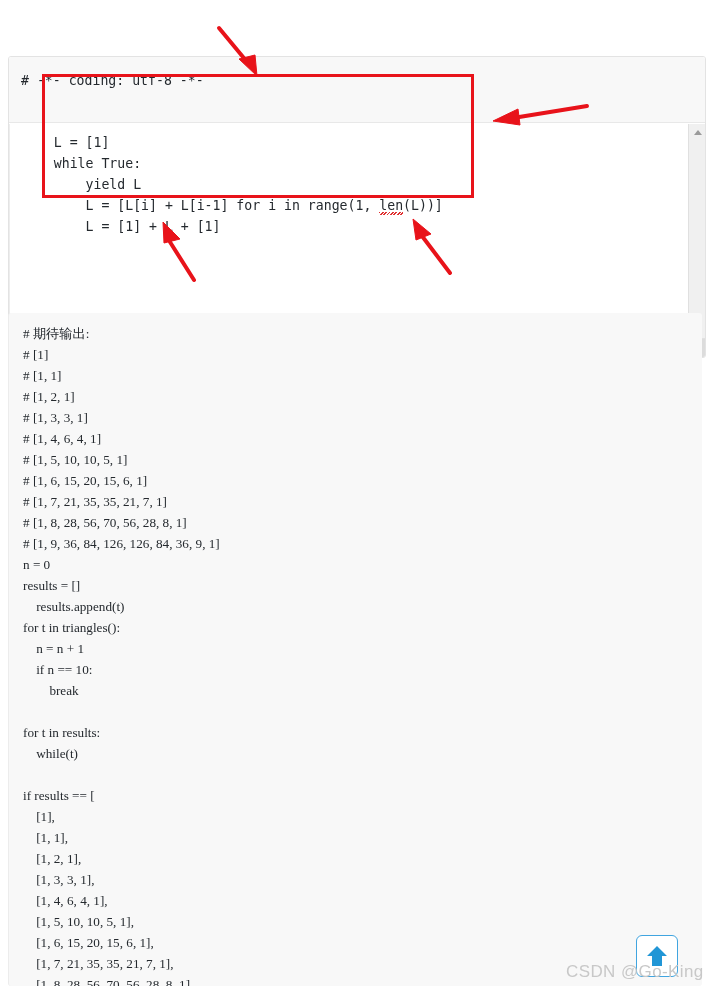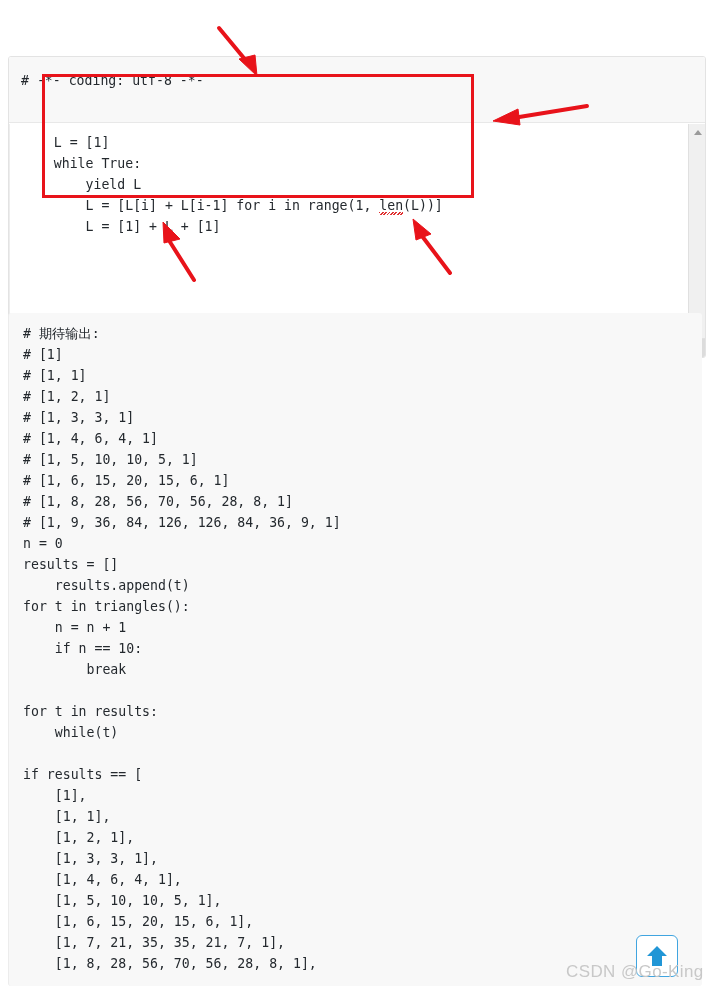--- a/index.html
+++ b/index.html
@@ -144,20 +144,21 @@
     background: #f8f8f8;
     border-left: 1px solid #ececec;
     border-radius: 3px;
     padding: 10px 0 0 14px;
     overflow: hidden;
   }
   .codeblock .code-line {
     font-size: 13.2px;
     line-height: 21px;
     color: #24292e;
+    font-family: Liberation Serif, serif;
   }
   .codeblock .code-line.blank { color: transparent; }
 
   
   .to-top {
     position: absolute;
     left: 636px; top: 935px;
     width: 42px; height: 42px;
     border: 1px solid #41a5e0;
     border-radius: 6px;
@@ -253,20 +254,21 @@
 
   <div class="codeblock">
     <div class="code-line"># 期待输出:</div>
     <div class="code-line"># [1]</div>
     <div class="code-line"># [1, 1]</div>
     <div class="code-line"># [1, 2, 1]</div>
     <div class="code-line"># [1, 3, 3, 1]</div>
     <div class="code-line"># [1, 4, 6, 4, 1]</div>
     <div class="code-line"># [1, 5, 10, 10, 5, 1]</div>
     <div class="code-line"># [1, 6, 15, 20, 15, 6, 1]</div>
+    <div class="code-line"># [1, 7, 21, 35, 35, 21, 7, 1]</div>
     <div class="code-line"># [1, 8, 28, 56, 70, 56, 28, 8, 1]</div>
     <div class="code-line"># [1, 9, 36, 84, 126, 126, 84, 36, 9, 1]</div>
     <div class="code-line">n = 0</div>
     <div class="code-line">results = []</div>
     <div class="code-line">    results.append(t)</div>
     <div class="code-line">for t in triangles():</div>
     <div class="code-line">    n = n + 1</div>
     <div class="code-line">    if n == 10:</div>
     <div class="code-line">        break</div>
     <div class="code-line blank">&nbsp;</div>

